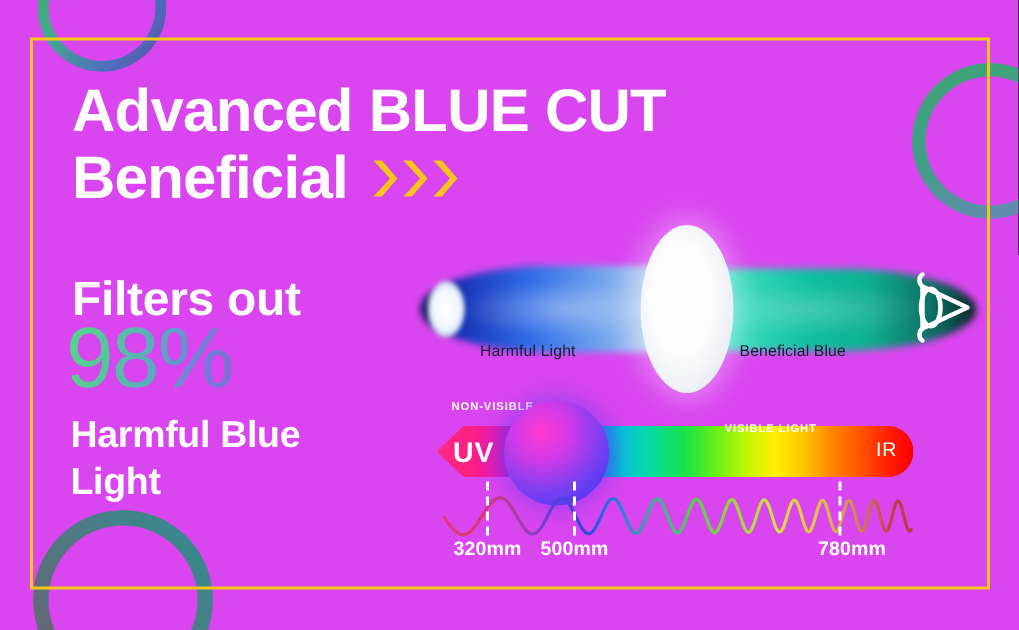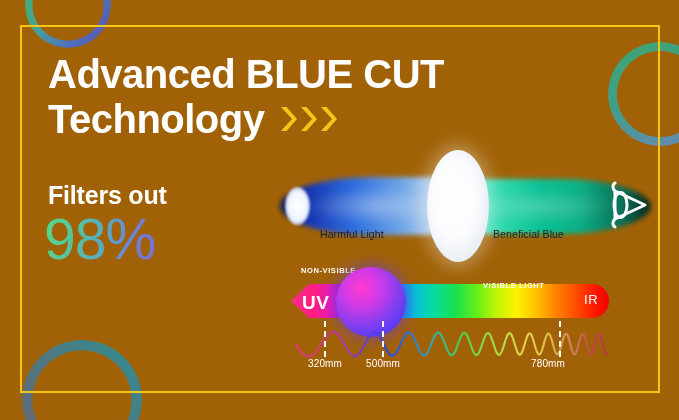--- a/index.html
+++ b/index.html
@@ -2,21 +2,21 @@
 <html><head>
 <meta charset="utf-8">
 <style>
   * { margin:0; padding:0; box-sizing:border-box; }
   html,body { background:#000; }
   body {
     width:679px; height:420px;
     font-family:"Liberation Sans", sans-serif;
     overflow:hidden; position:relative;
   }
-  #stage { position:absolute; inset:0; background:#a16207; overflow:hidden; }
+  #stage { position:absolute; inset:0; background:#d946ef; overflow:hidden; }
 
   
   .ring { position:absolute; border-radius:50%; }
   .ring-inner { position:absolute; inset:0; border-radius:50%;
                 -webkit-mask: radial-gradient(circle, transparent 0 58%, #000 59% 100%);
                         mask: radial-gradient(circle, transparent 0 58%, #000 59% 100%); }
   #ring-tl { left:25px; top:-38px; width:86px; height:86px; }
   #ring-tl .ring-inner { background:linear-gradient(125deg,#3aa86a 0%,#45a98e 35%,#4f6fbe 70%,#5b4fa8 100%); }
   #ring-tr { left:608px; top:42px; width:104px; height:104px; }
   #ring-tr .ring-inner { background:linear-gradient(160deg,#3fa573 0%,#3f9f86 45%,#6c86b8 100%); }
@@ -29,21 +29,21 @@
 
   
   #headline { position:absolute; left:48px; top:52px; width:520px;
               color:#fff; font-size:40px; font-weight:bold; line-height:1.12;
               letter-spacing:-0.5px; }
   #headline .l2 { display:flex; align-items:center; gap:10px; }
   #chevrons { display:inline-flex; gap:1px; margin-left:4px; }
   .chev { width:19px; height:30px; }
 
   #filters-out { position:absolute; left:48px; top:181px;
-                 color:#fff; font-size:25px; font-weight:bold; letter-spacing:-0.2px; }
+                 color:#fff; font-size:32px; font-weight:bold; letter-spacing:-0.2px; }
   #pct { position:absolute; left:44px; top:206px;
          font-size:57px; font-weight:normal; letter-spacing:-1px;
          background:linear-gradient(100deg,#55d98a 0%,#55c49c 28%,#5aa8c4 55%,#6f7fd8 80%,#7a6fd4 100%);
          -webkit-background-clip:text; background-clip:text; color:transparent;text-align:right; }
   #harmful-blue { position:absolute; left:47px; top:275px; width:215px;
                   color:#fff; font-size:25px; font-weight:bold; line-height:1.25; letter-spacing:-0.2px; }
 
   
   #lens-diagram { position:absolute; left:275px; top:150px; width:380px; height:112px; }
   #beam-harmful { position:absolute; left:5px; top:27px; width:185px; height:58px;
@@ -93,25 +93,25 @@
   #tag-nonvisible { left:13px; top:1px; font-size:7.5px; }
   #tag-visible { left:195px; top:16px; font-size:7.5px; }
   #tag-uv { left:14px; top:27px; font-size:19px; font-weight:bold; }
   #tag-ir { left:296px; top:27px; font-size:13px; font-weight:normal; }
 
   #wave-wrap { position:absolute; left:0px; top:60px; width:325px; height:38px; }
   .tick { position:absolute; width:0; border-left:2px dashed #ffffff; height:36px; top:56px; }
   #tick-320 { left:36px; }
   #tick-500 { left:94px; }
   #tick-780 { left:271px; }
-  .tick-label { position:absolute; top:93px; color:#fff; font-size:10px;
-                font-weight:normal; letter-spacing:.1px; transform:translateX(-50%); }
+  .tick-label { position:absolute; top:93px; color:#fff; font-size:13px;
+                font-weight:bold; letter-spacing:.1px; transform:translateX(-50%); }
   #lbl-320 { left:37px; }
   #lbl-500 { left:95px; }
-  #lbl-780 { left:260px; }
+  #lbl-780 { left:280px; }
 </style>
 </head>
 <body>
 
 <div id="stage">
 
   <div class="ring" id="ring-tl">
     <div class="ring-inner"></div>
   </div>
   <div class="ring" id="ring-tr">
@@ -119,37 +119,38 @@
   </div>
   <div class="ring" id="ring-bl">
     <div class="ring-inner"></div>
   </div>
 
   <div id="frame"></div>
 
   <div id="headline">
     <div class="l1">Advanced BLUE CUT</div>
     <div class="l2">
-      <span>Technology</span>
+      <span>Beneficial</span>
       <span id="chevrons">
         <svg class="chev" viewBox="0 0 19 30">
           <path d="M3 3 L14 15 L3 27 L8.5 27 L19 15 L8.5 3 Z" fill="#f5c51a"></path>
         </svg>
         <svg class="chev" viewBox="0 0 19 30">
           <path d="M3 3 L14 15 L3 27 L8.5 27 L19 15 L8.5 3 Z" fill="#f5c51a"></path>
         </svg>
         <svg class="chev" viewBox="0 0 19 30">
           <path d="M3 3 L14 15 L3 27 L8.5 27 L19 15 L8.5 3 Z" fill="#f5c51a"></path>
         </svg>
       </span>
     </div>
   </div>
 
   <div id="filters-out">Filters out</div>
   <div id="pct">98%</div>
+  <div id="harmful-blue">Harmful Blue Light</div>
 
   <div id="lens-diagram">
     <div id="beam-harmful"></div>
     <div id="beam-cap"></div>
     <div id="beam-beneficial"></div>
     <div id="lens"></div>
     <div class="beam-label" id="label-harmful">Harmful Light</div>
     <div class="beam-label" id="label-beneficial">Beneficial Blue</div>
     <svg id="eye-icon" viewBox="0 0 48 58">
       <path d="M12 7 C9 9 9.5 13 12 15 L12 43 C9.5 45 9 49 12 51" stroke="#fff" stroke-width="3" fill="none" stroke-linecap="round"></path>

